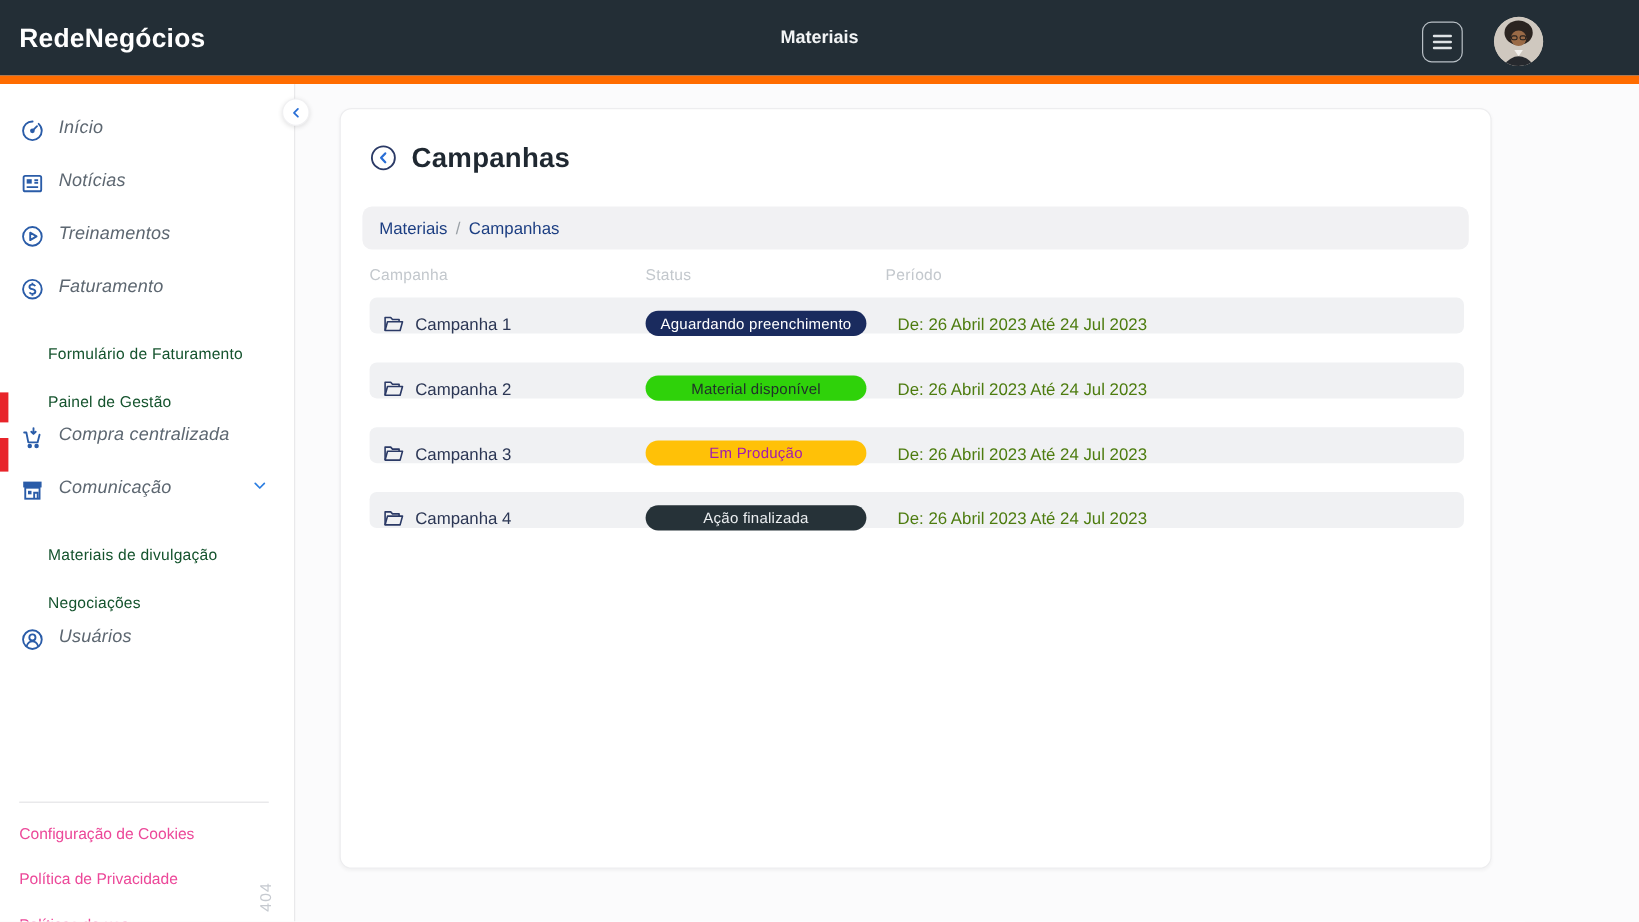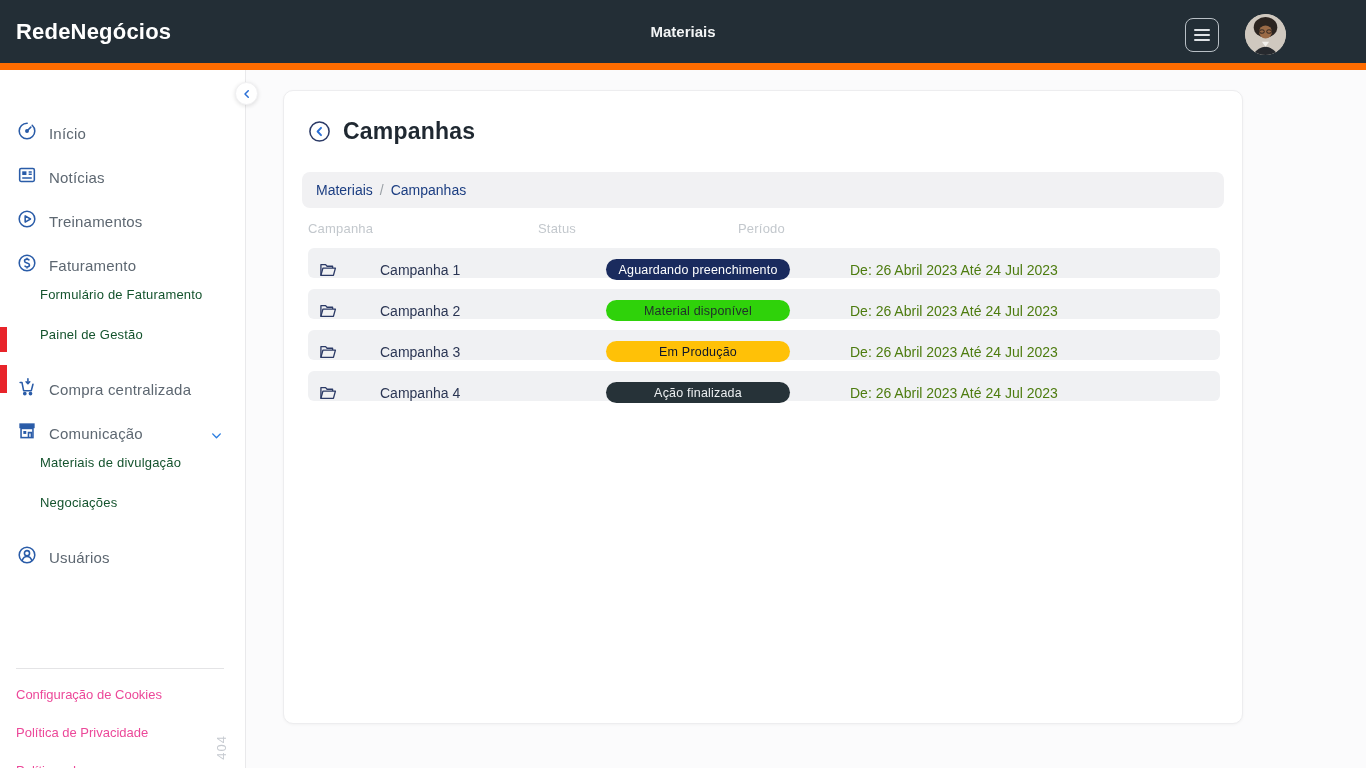--- a/index.html
+++ b/index.html
@@ -11,21 +11,21 @@
   .brand { color:#ffffff; font-size:22px; font-weight:bold; margin-left:16px; letter-spacing:.2px; }
   .topbar-title { position:absolute; left:0; right:0; text-align:center; color:#f2f4f5; font-size:15px; font-weight:bold; }
   .menu-btn { position:absolute; right:147px; top:18px; width:34px; height:34px; border:1.5px solid #b9c0c6; border-radius:8px; display:flex; align-items:center; justify-content:center; cursor:pointer; background:transparent; }
   .avatar { position:absolute; right:80px; top:14px; width:41px; height:41px; border-radius:50%; overflow:hidden; background:#cfc8bf; cursor:pointer; }
   .accent-bar { position:absolute; left:0; top:63px; width:1366px; height:7px; background:#ff6c00; }
 
   
   .sidebar { position:absolute; left:0; top:70px; width:246px; height:698px; background:#ffffff; border-right:1px solid #e9e9eb; }
   .collapse-btn { position:absolute; left:235px; top:82px; width:23px; height:23px; border-radius:50%; background:#ffffff; border:1px solid #f0f0f2; box-shadow:0 1px 4px rgba(0,0,0,.12); display:flex; align-items:center; justify-content:center; cursor:pointer; z-index:5; }
   .nav { margin-top:28px; }
-  .nav-item { height:44px; display:flex; align-items:flex-end; padding-left:16px; gap:11px; cursor:pointer; }
+  .nav-item { height:44px; display:flex; align-items:flex-start; padding-left:16px; gap:11px; cursor:pointer;font-style:italic; }
   .nav-label { color:#5d6771; font-size:15px; letter-spacing:.2px; }
   .nav-sub { height:40px; display:flex; align-items:center; padding-left:40px; cursor:pointer; }
   .nav-sub .nav-label { font-size:13px; color:#14532d; }
   .nav-icon { width:22px; height:22px; display:flex; align-items:center; justify-content:center; }
   .nav-caret { margin-left:auto; margin-right:22px; display:flex; }
   .red-marker { position:absolute; left:0; width:7px; background:#e8242a; }
   .red-marker.m1 { top:257px; height:25px; }
   .red-marker.m2 { top:295px; height:28px; }
   .side-footer { position:absolute; left:0; top:598px; width:246px; }
   .side-footer hr { border:none; border-top:1px solid #e4e4e6; margin:0 22px 0 16px; }
@@ -36,21 +36,21 @@
   
   .card { position:absolute; left:283px; top:90px; width:960px; height:634px; background:#ffffff; border:1px solid #ededef; border-radius:10px; box-shadow:0 1px 3px rgba(0,0,0,.04); }
   .card-title-row { display:flex; align-items:center; gap:12px; margin:27px 0 0 24px; }
   .card-title { font-size:23px; font-weight:800; color:#1f2831; letter-spacing:.2px; }
   .breadcrumb { margin:27px 18px 0 18px; height:36px; background:#f1f1f3; border-radius:8px; display:flex; align-items:center; padding-left:14px; font-size:14px; }
   .crumb { color:#1c3e82; cursor:pointer; }
   .crumb-sep { color:#9aa0a6; margin:0 7px; }
   .table-wrap { margin:13px 22px 0 24px; }
   .thead { display:grid; grid-template-columns:230px 200px 1fr; margin-bottom:12px; }
   .th { color:#c3c8cd; font-size:13px; letter-spacing:.2px; }
-  .trow { display:grid; grid-template-columns:28px 192px 200px 1fr; align-items:center; height:30px; background:#f0f1f3; border-radius:6px; padding:11px 10px; margin-bottom:11px; cursor:pointer;gap:34px; }
+  .trow { display:grid; grid-template-columns:28px 192px 200px 1fr; align-items:center; height:30px; background:#f0f1f3; border-radius:6px; padding:11px 10px; margin-bottom:24px; cursor:pointer; }
   .row-name { color:#2b3654; font-size:14px; }
   .pill { width:184px; height:21px; border-radius:11px; font-size:12.5px; display:flex; align-items:center; justify-content:center; letter-spacing:.2px;text-align:center; }
   .period { color:#4d7c0f; font-size:14px; padding-left:10px; }
   .folder { display:flex; align-items:center; }
 </style>
 </head>
 <body>
 
 <div class="topbar">
   <div class="topbar-title">Materiais</div>
@@ -247,21 +247,21 @@
 
     <div class="trow">
       <span class="folder">
         <svg width="20" height="20" viewBox="0 0 24 24" fill="none" stroke="#2b3a66" stroke-width="1.6" stroke-linejoin="round">
             <path d="M3.5 18.5V5.5h5.6l1.8 2h6.6v2.2"></path>
             <path d="M3.5 18.5l2.4-8.8h15l-2.4 8.8z"></path>
           </svg>
       </span>
       <span class="row-name">Campanha 3</span>
       <span>
-          <span class="pill" style="background-color: rgb(255, 193, 7); color: #0f172a;">Em Produção</span>
+          <span class="pill" style="background-color: rgb(255, 193, 7); color: #a21caf;">Em Produção</span>
         </span>
       <span class="period">De: 26 Abril 2023 Até 24 Jul 2023</span>
     </div>
 
     <div class="trow">
       <span class="folder">
         <svg width="20" height="20" viewBox="0 0 24 24" fill="none" stroke="#2b3a66" stroke-width="1.6" stroke-linejoin="round">
             <path d="M3.5 18.5V5.5h5.6l1.8 2h6.6v2.2"></path>
             <path d="M3.5 18.5l2.4-8.8h15l-2.4 8.8z"></path>
           </svg>

